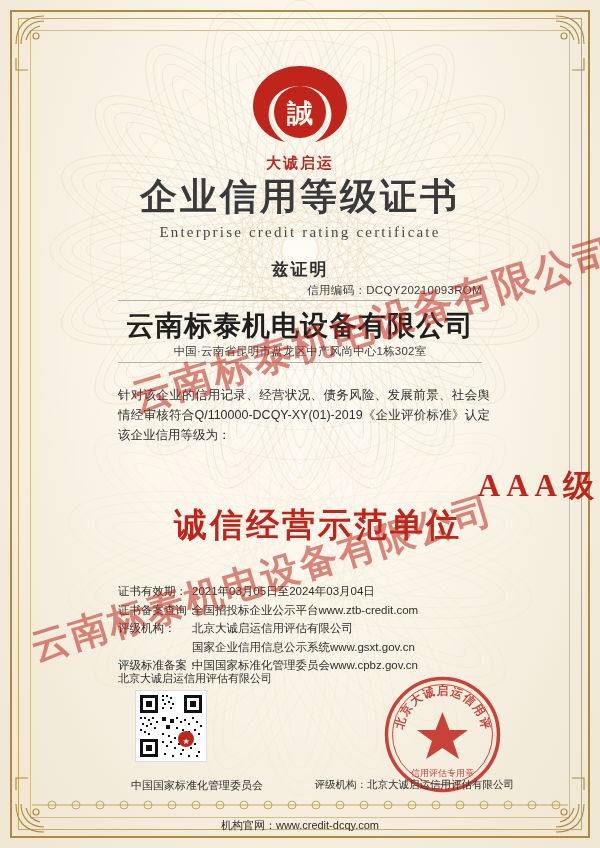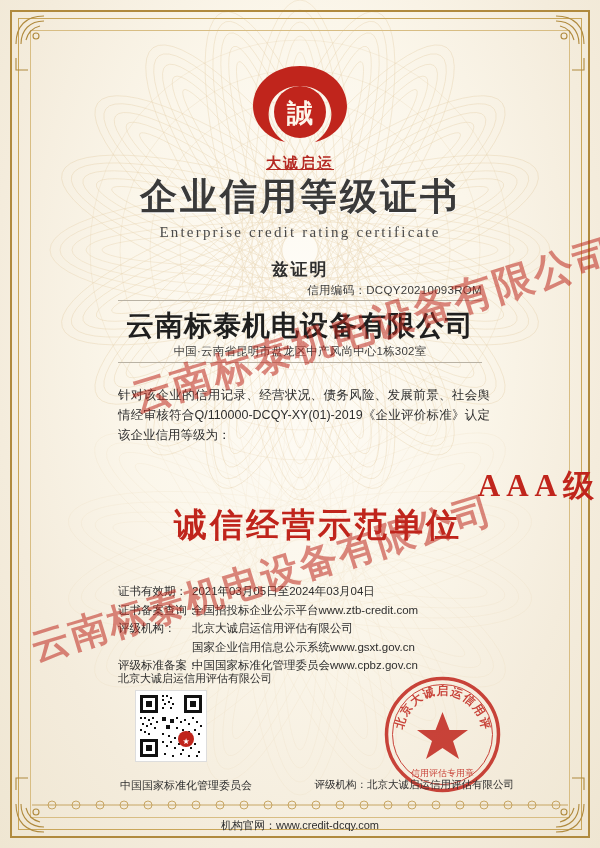--- a/index.html
+++ b/index.html
@@ -54,21 +54,21 @@
   
   .content{
     position:absolute;left:0;top:0;width:600px;height:848px;
   }
   .logo{
     position:absolute;left:50%;top:62px;transform:translateX(-50%);
     width:120px;text-align:center;
   }
   .logo-sub{
     margin-top:2px;font-size:15px;color:#b52a23;letter-spacing:2px;
-    font-family:"DejaVu Sans", sans-serif;font-weight:bold;text-decoration:underline;
+    font-family:"DejaVu Sans", sans-serif;font-weight:bold;
   }
   .title-cn{
     position:absolute;left:0;right:0;top:172px;text-align:center;
     font-size:37px;font-weight:bold;letter-spacing:3px;
     color:#3a3a3a;
     font-family:"DejaVu Sans", sans-serif;
     text-shadow:0 1px 0 #fff;
   }
   .title-en{
     position:absolute;left:0;right:0;top:224px;text-align:center;
@@ -121,21 +121,21 @@
   .info .row{white-space:nowrap;}
   .info .lbl{display:inline-block;width:74px;}
   .qr-note{
     position:absolute;left:118px;top:671px;font-size:11px;color:#2e2e2e;
   }
   .qr{
     position:absolute;left:135px;top:690px;width:66px;height:66px;
     background:#fff;padding:2px;border:1px solid #ddd;
   }
   .qr-agency{
-    position:absolute;left:120px;top:778px;font-size:11px;color:#2e2e2e;
+    position:absolute;left:131px;top:778px;font-size:11px;color:#2e2e2e;
   }
   .seal{
     position:absolute;right:95px;top:672px;width:125px;height:125px;
   }
   .seal-caption{
     position:absolute;right:86px;top:778px;font-size:10.5px;color:#2e2e2e;
     white-space:nowrap;
   }
   .site{
     position:absolute;left:0;right:0;top:818px;text-align:center;

